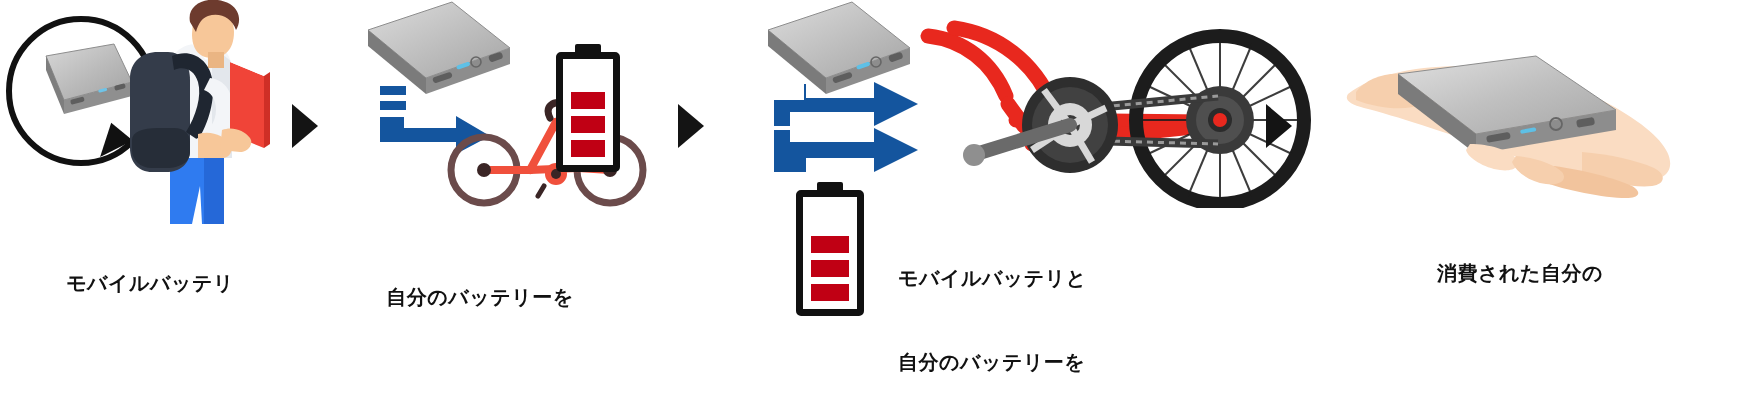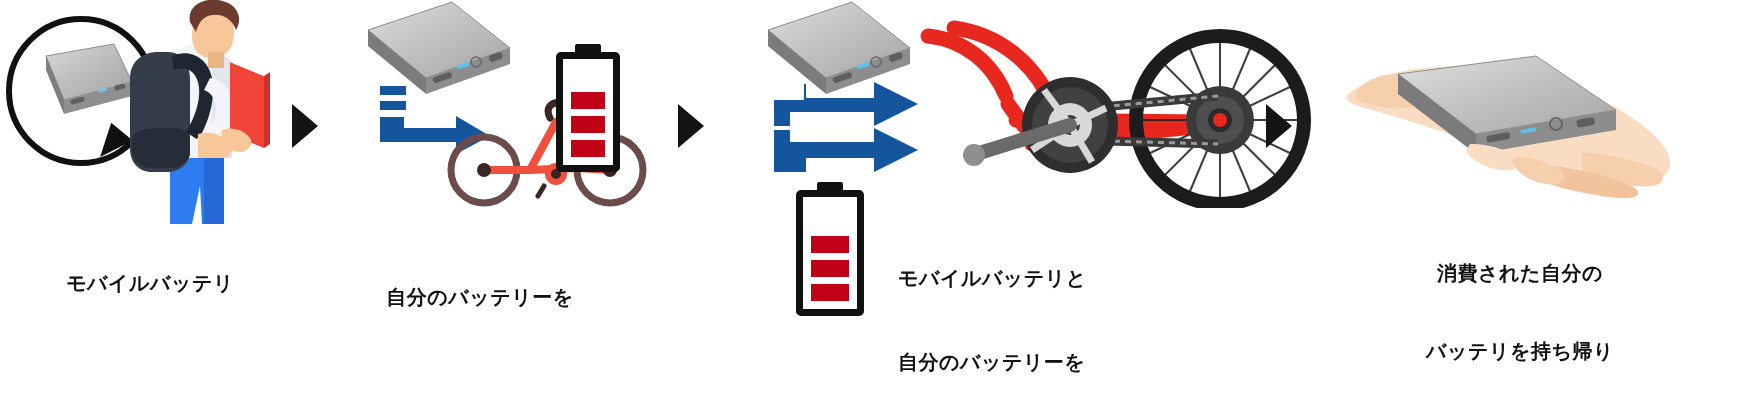--- a/index.html
+++ b/index.html
@@ -367,17 +367,16 @@
       <rect x="236" y="72" width="18" height="8" rx="3" fill="#5e5e5e" transform="rotate(-10 236 72)"></rect>
       <circle cx="216" cy="76" r="6" fill="none" stroke="#666" stroke-width="1.8"></circle>
       <rect x="180" y="82" width="16" height="4" rx="2" fill="#5ec0e6" transform="rotate(-10 180 82)"></rect>
 
       <path d="M130 96 C150 96 168 102 176 110 C182 118 174 124 160 122 C144 120 128 110 126 102 Z" fill="#fadcc2"></path>
       <path d="M176 108 C196 110 214 116 222 124 C228 132 220 138 206 136 C190 134 176 124 172 114 Z" fill="#f6cfad"></path>
     </svg>
 
     <div class="caption caption-center" style="left:0;top:208px;width:416px;">
       <div>消費された自分の</div>
-      <div>バッテリを持ち帰り</div>
     </div>
   </div>
 
 </div>
 
 </body></html>

